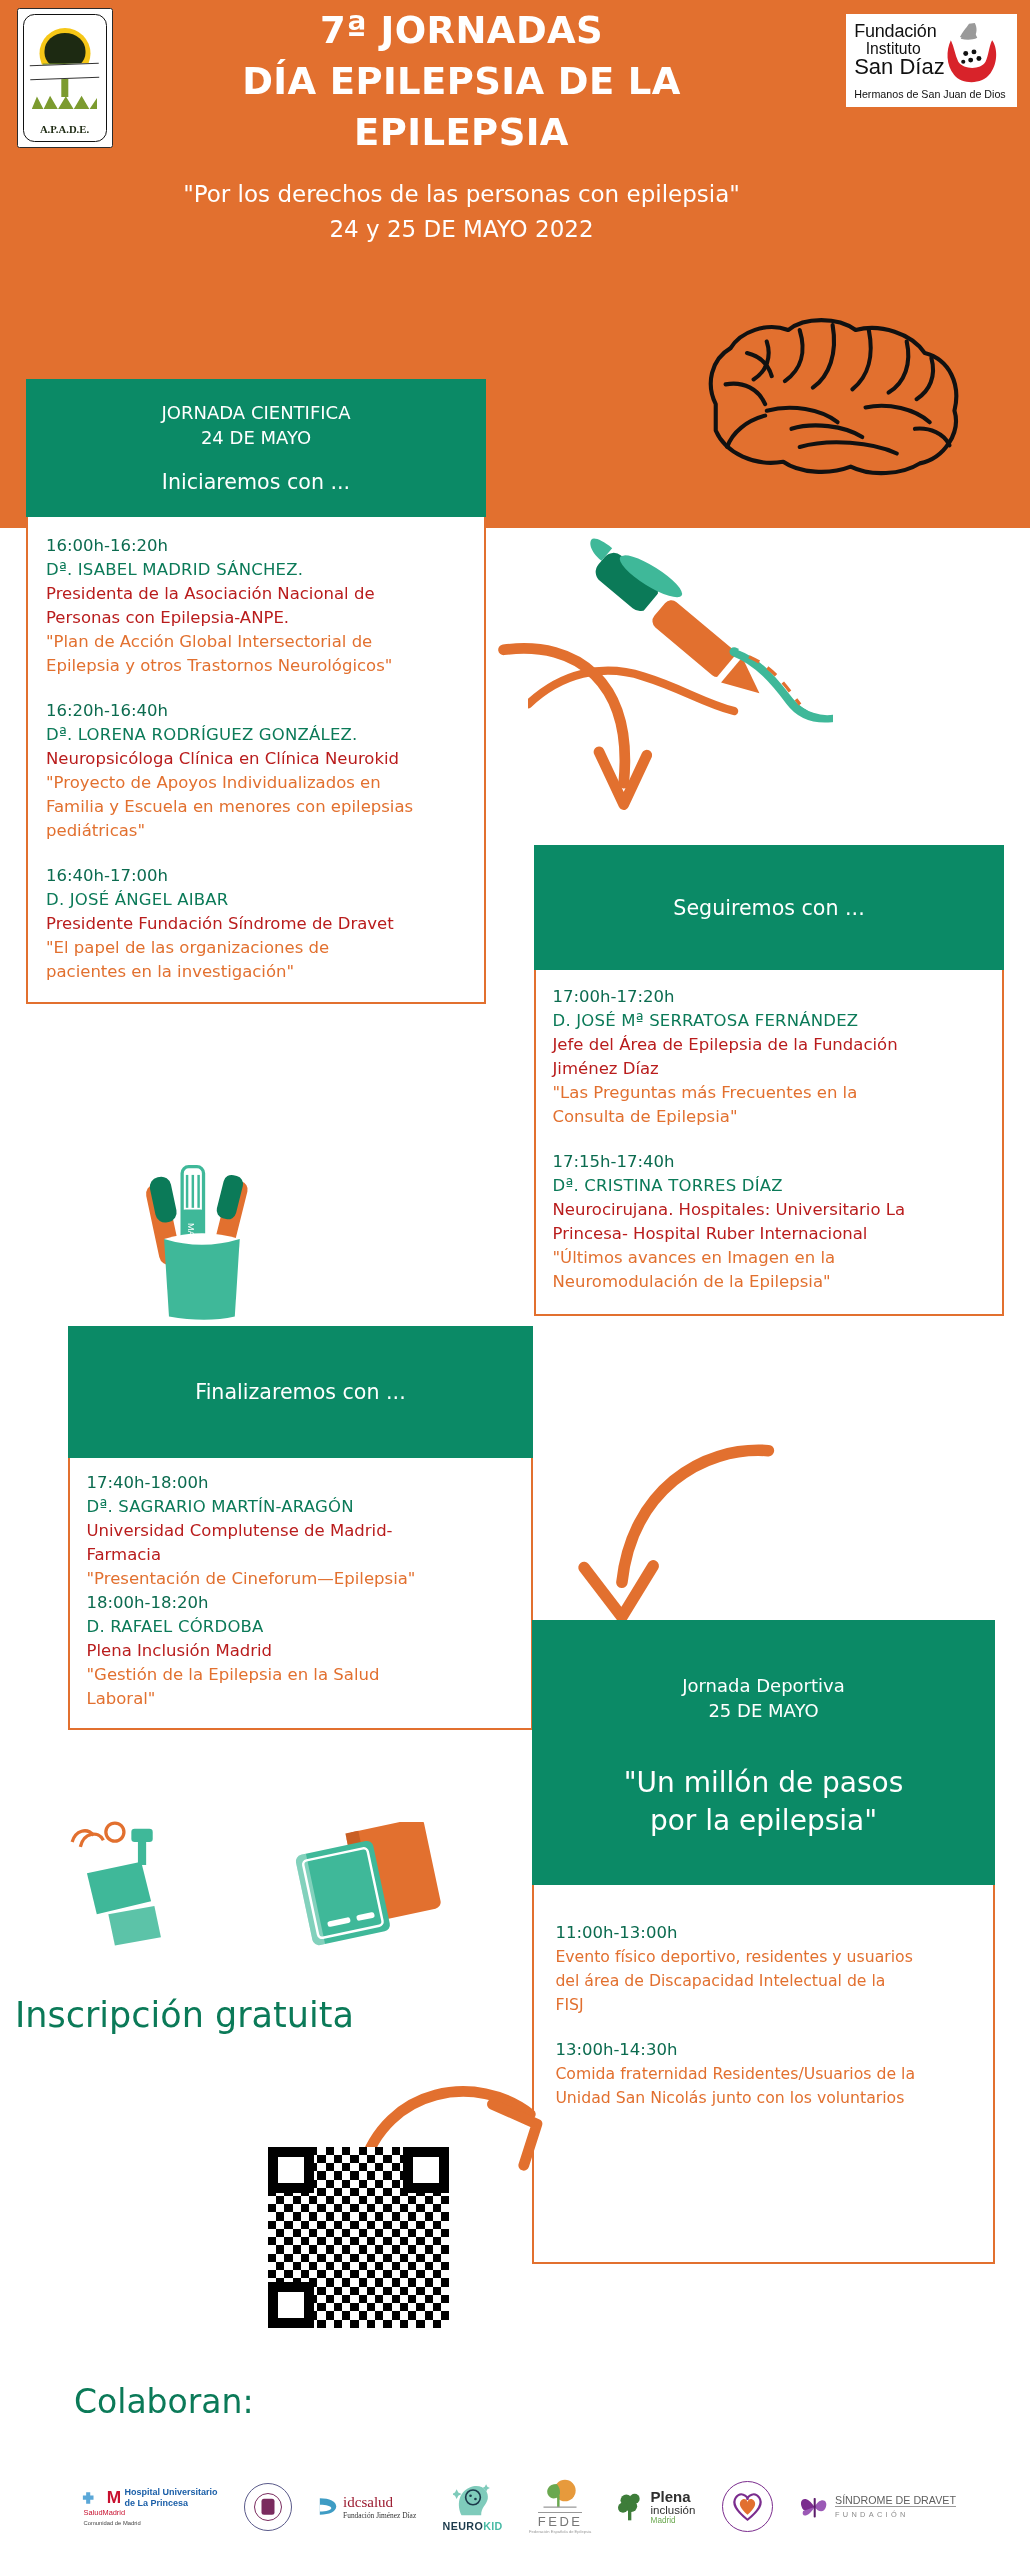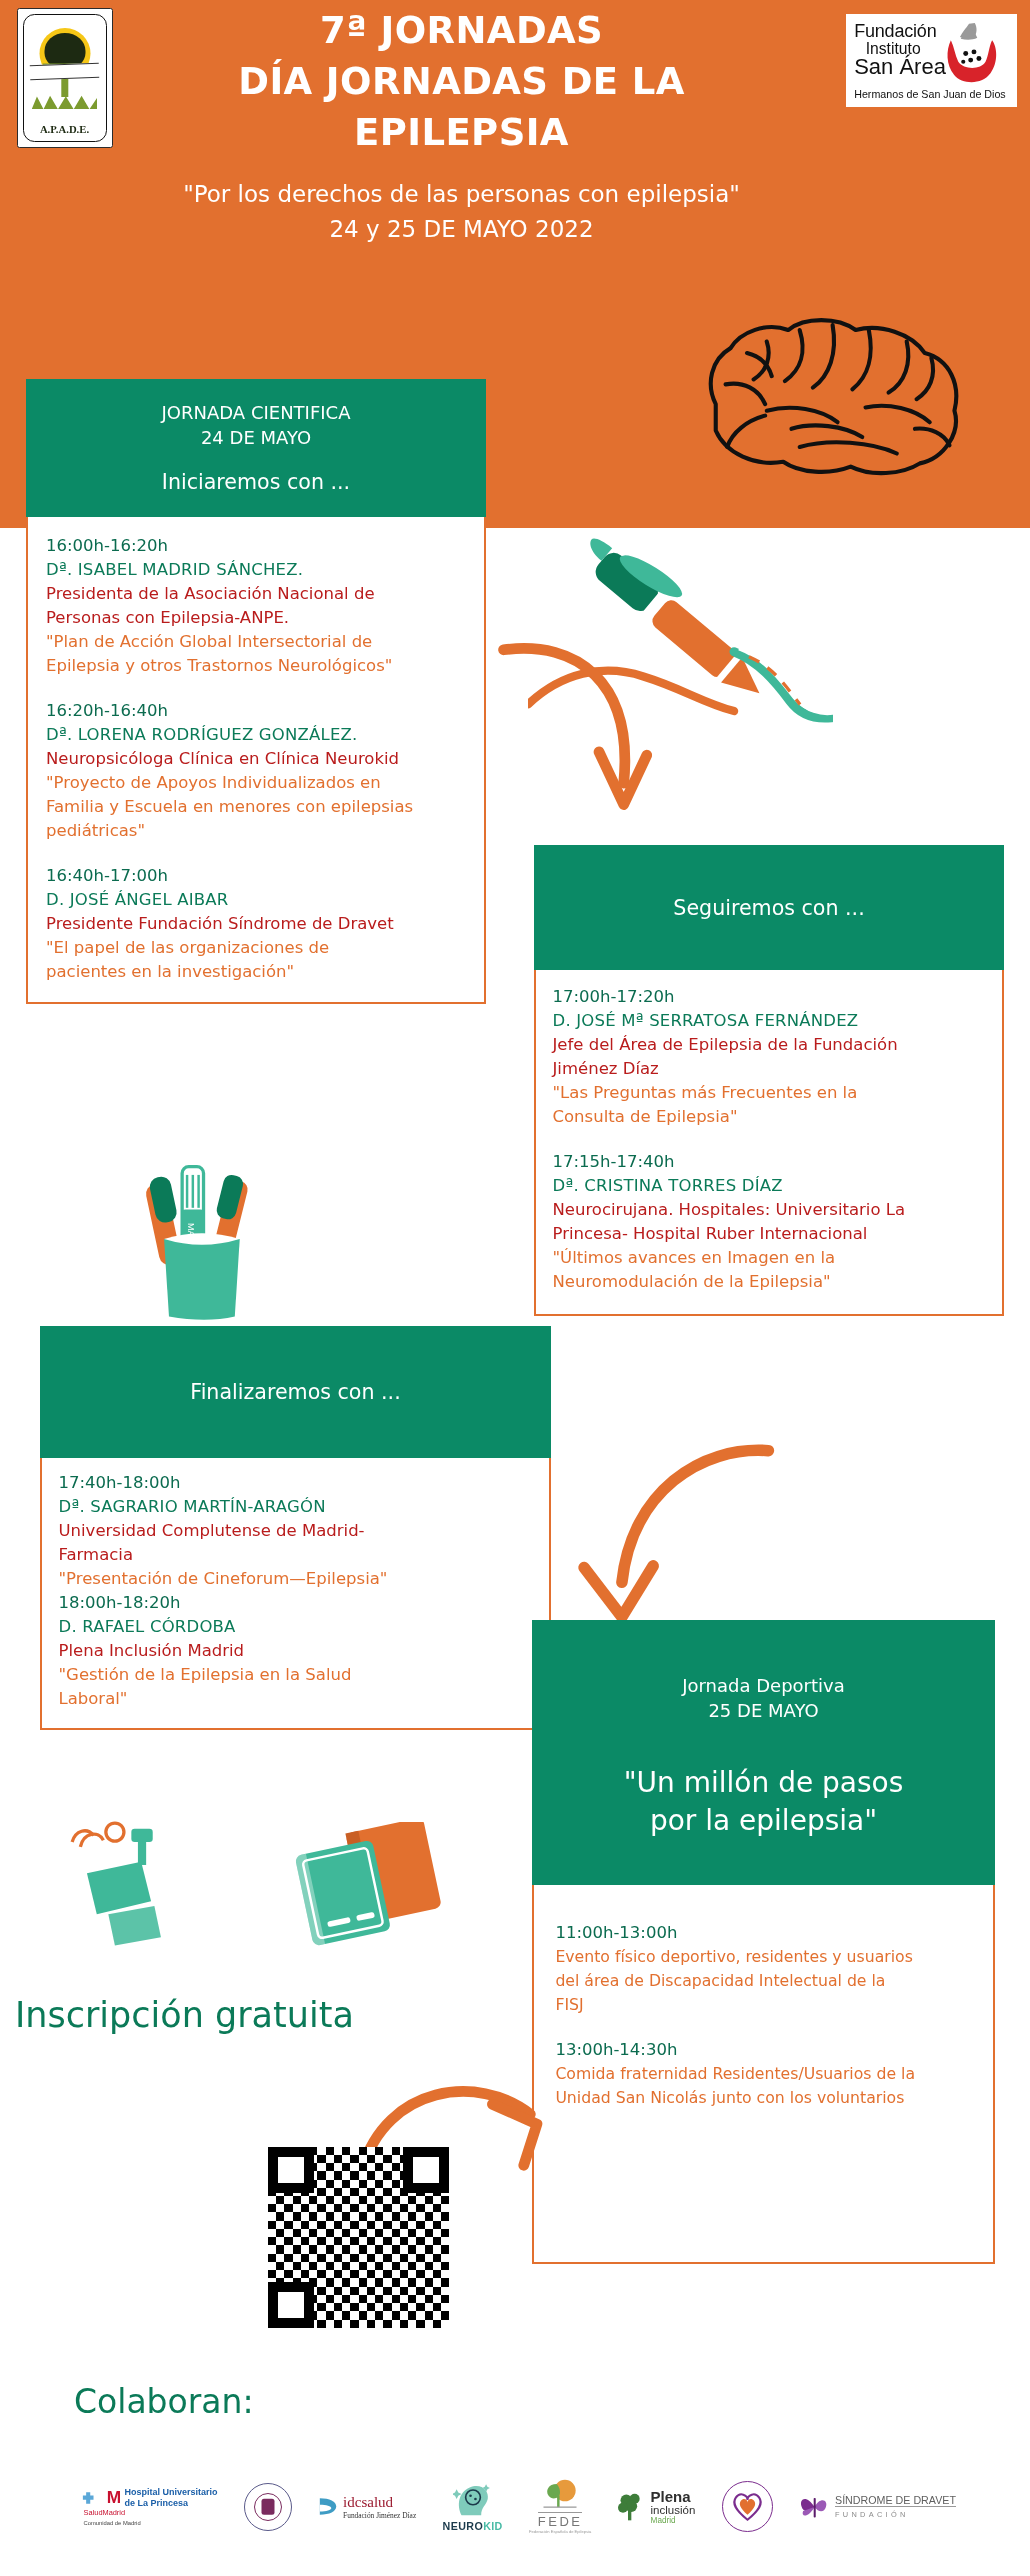--- a/index.html
+++ b/index.html
@@ -163,21 +163,21 @@
   #card1 { left: 26px; top: 379px; width: 460px; }
   #card1 .card-head { height: 138px; }
   #card1 .card-body { padding: 16.5px 18px 18px 18px; min-height: 323px; }
 
   
   #card2 { left: 534px; top: 845px; width: 470px; }
   #card2 .card-head { height: 125px; }
   #card2 .card-body { padding: 15px 16.5px 20px 16.5px; min-height: 321px; }
 
   
-  #card3 { left: 40px; top: 1326px; width: 511px; }
+  #card3 { left: 68px; top: 1326px; width: 465px; }
   #card3 .card-head { height: 132px; }
   #card3 .card-body { padding: 13px 16.5px 16.5px 16.5px; min-height: 247px; }
 
   
   #card4 { left: 532px; top: 1620px; width: 463px; }
   #card4 .card-head { height: 265px; padding-top: 53px; justify-content: flex-start; }
   #card4 .card-body { padding: 36px 21.4px 33px 21.4px; min-height: 379px; }
   #card4 .quote-big { margin-top: 41px; }
 
   
@@ -269,38 +269,38 @@
       <div class="apade-band"></div>
       <div class="apade-hill"></div>
       <div class="apade-text">A.P.A.D.E.</div>
     </div>
   </div>
 
   <div class="fisj-logo">
     <div class="fisj-words">
       <div class="fisj-w1">Fundación</div>
       <div class="fisj-w2">Instituto</div>
-      <div class="fisj-w3">San Área</div>
+      <div class="fisj-w3">San Díaz</div>
     </div>
     <div class="fisj-w4">Hermanos de San Juan de Dios</div>
     <svg class="fisj-mark" viewBox="0 0 74 82">
       <path d="M34 2 C30 8 26 12 23 18 C28 20 34 20 40 18 C44 14 44 6 41 1 Z" fill="#9a9a9a"></path>
       <path d="M30 8 C28 14 26 16 24 20 C30 22 38 22 44 19 C42 13 38 9 34 7 Z" fill="#9a9a9a"></path>
       <path d="M12 22 C6 34 6 52 16 64 C26 76 50 76 60 62 C70 48 68 30 62 22 C58 30 58 40 54 48 C48 58 28 58 21 48 C17 40 16 30 12 22 Z" fill="#D8232A"></path>
       <circle cx="30" cy="38" r="3" fill="#111"></circle>
       <circle cx="40" cy="36" r="3" fill="#111"></circle>
       <circle cx="36" cy="46" r="3" fill="#111"></circle>
       <circle cx="46" cy="44" r="3" fill="#111"></circle>
       <circle cx="27" cy="48" r="2.5" fill="#111"></circle>
     </svg>
   </div>
 
   <div class="title-block">
     <div class="title-l1">7ª JORNADAS</div>
-    <div class="title-l2">DÍA JORNADAS DE LA</div>
+    <div class="title-l2">DÍA EPILEPSIA DE LA</div>
     <div class="title-l3">EPILEPSIA</div>
     <div class="subtitle">"Por los derechos de las personas con epilepsia"</div>
     <div class="dates">24 y 25 DE MAYO 2022</div>
   </div>
 
   <svg class="brain" viewBox="0 0 390 230">
     <g fill="none" stroke="#111" stroke-width="5" stroke-linecap="round" stroke-linejoin="round">
       <path d="M58 120 C46 96 52 66 76 52 C88 32 120 20 146 30 C166 14 206 14 228 30 C258 22 296 34 312 58 C342 66 356 96 348 128 C356 154 336 186 306 192 C284 206 246 208 222 196 C196 206 160 204 140 190 C106 196 70 180 58 152 Z"></path>
       <path d="M120 44 C126 62 120 80 104 90"></path>
       <path d="M160 30 C168 56 162 78 142 92"></path>

